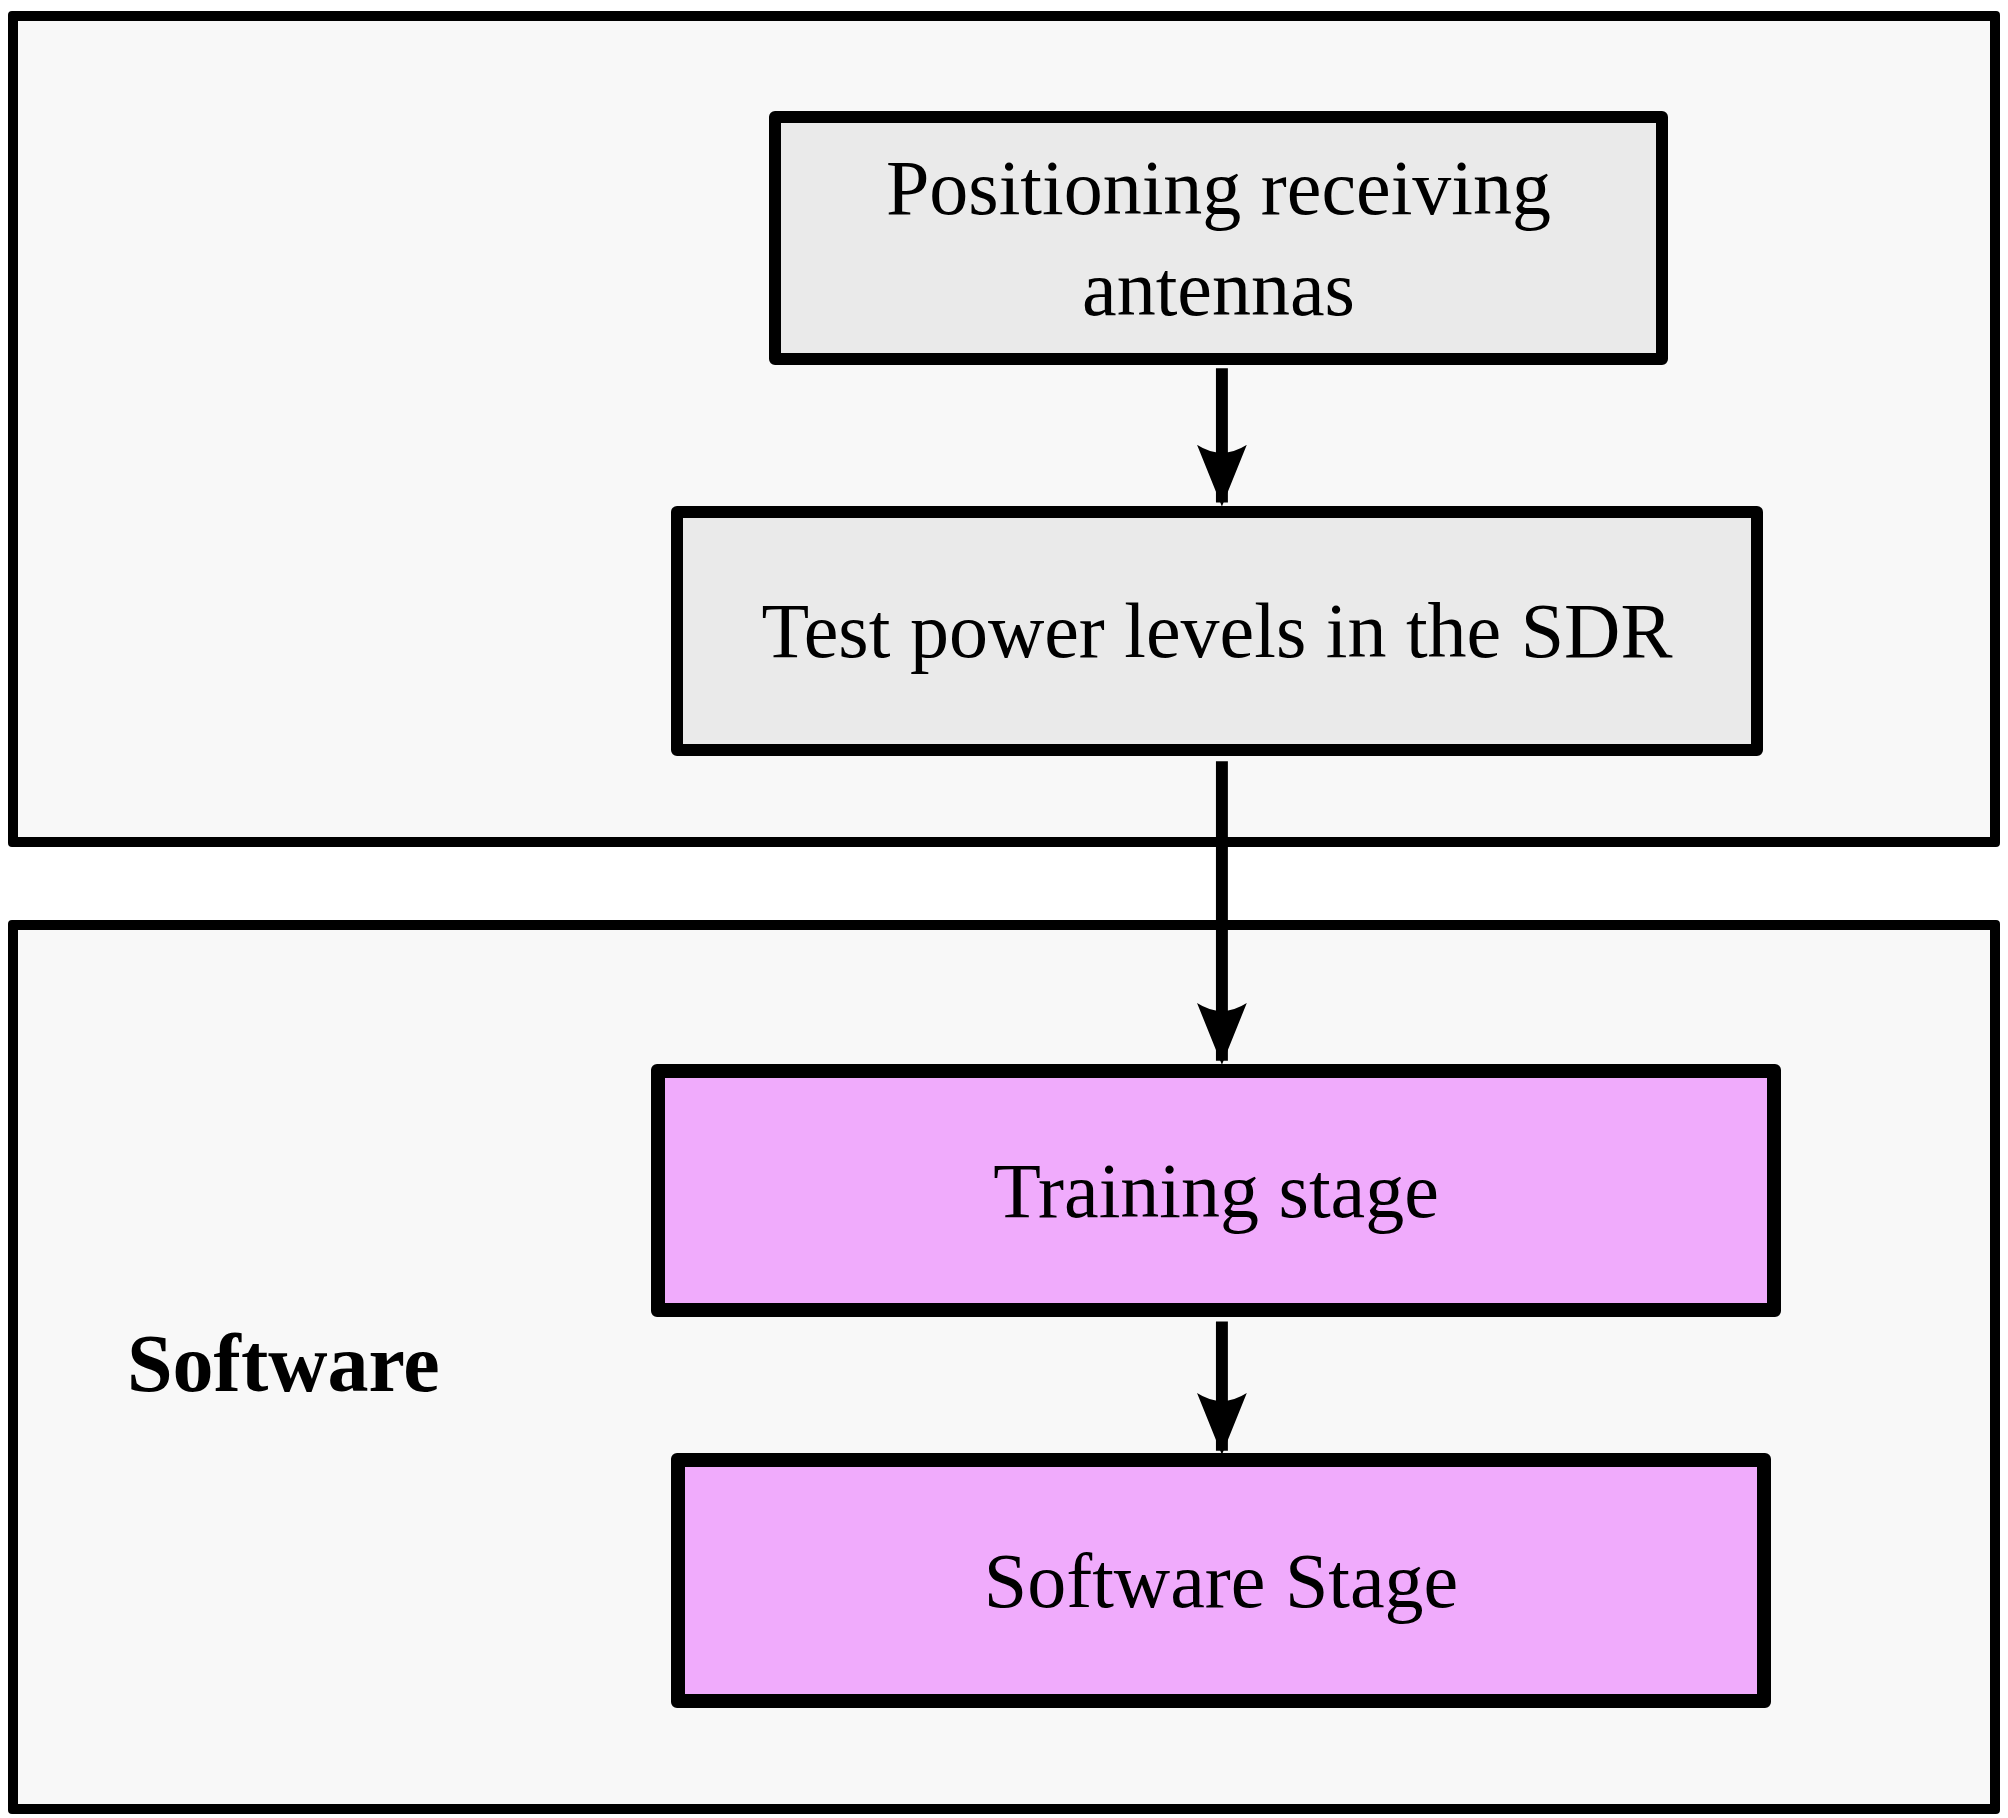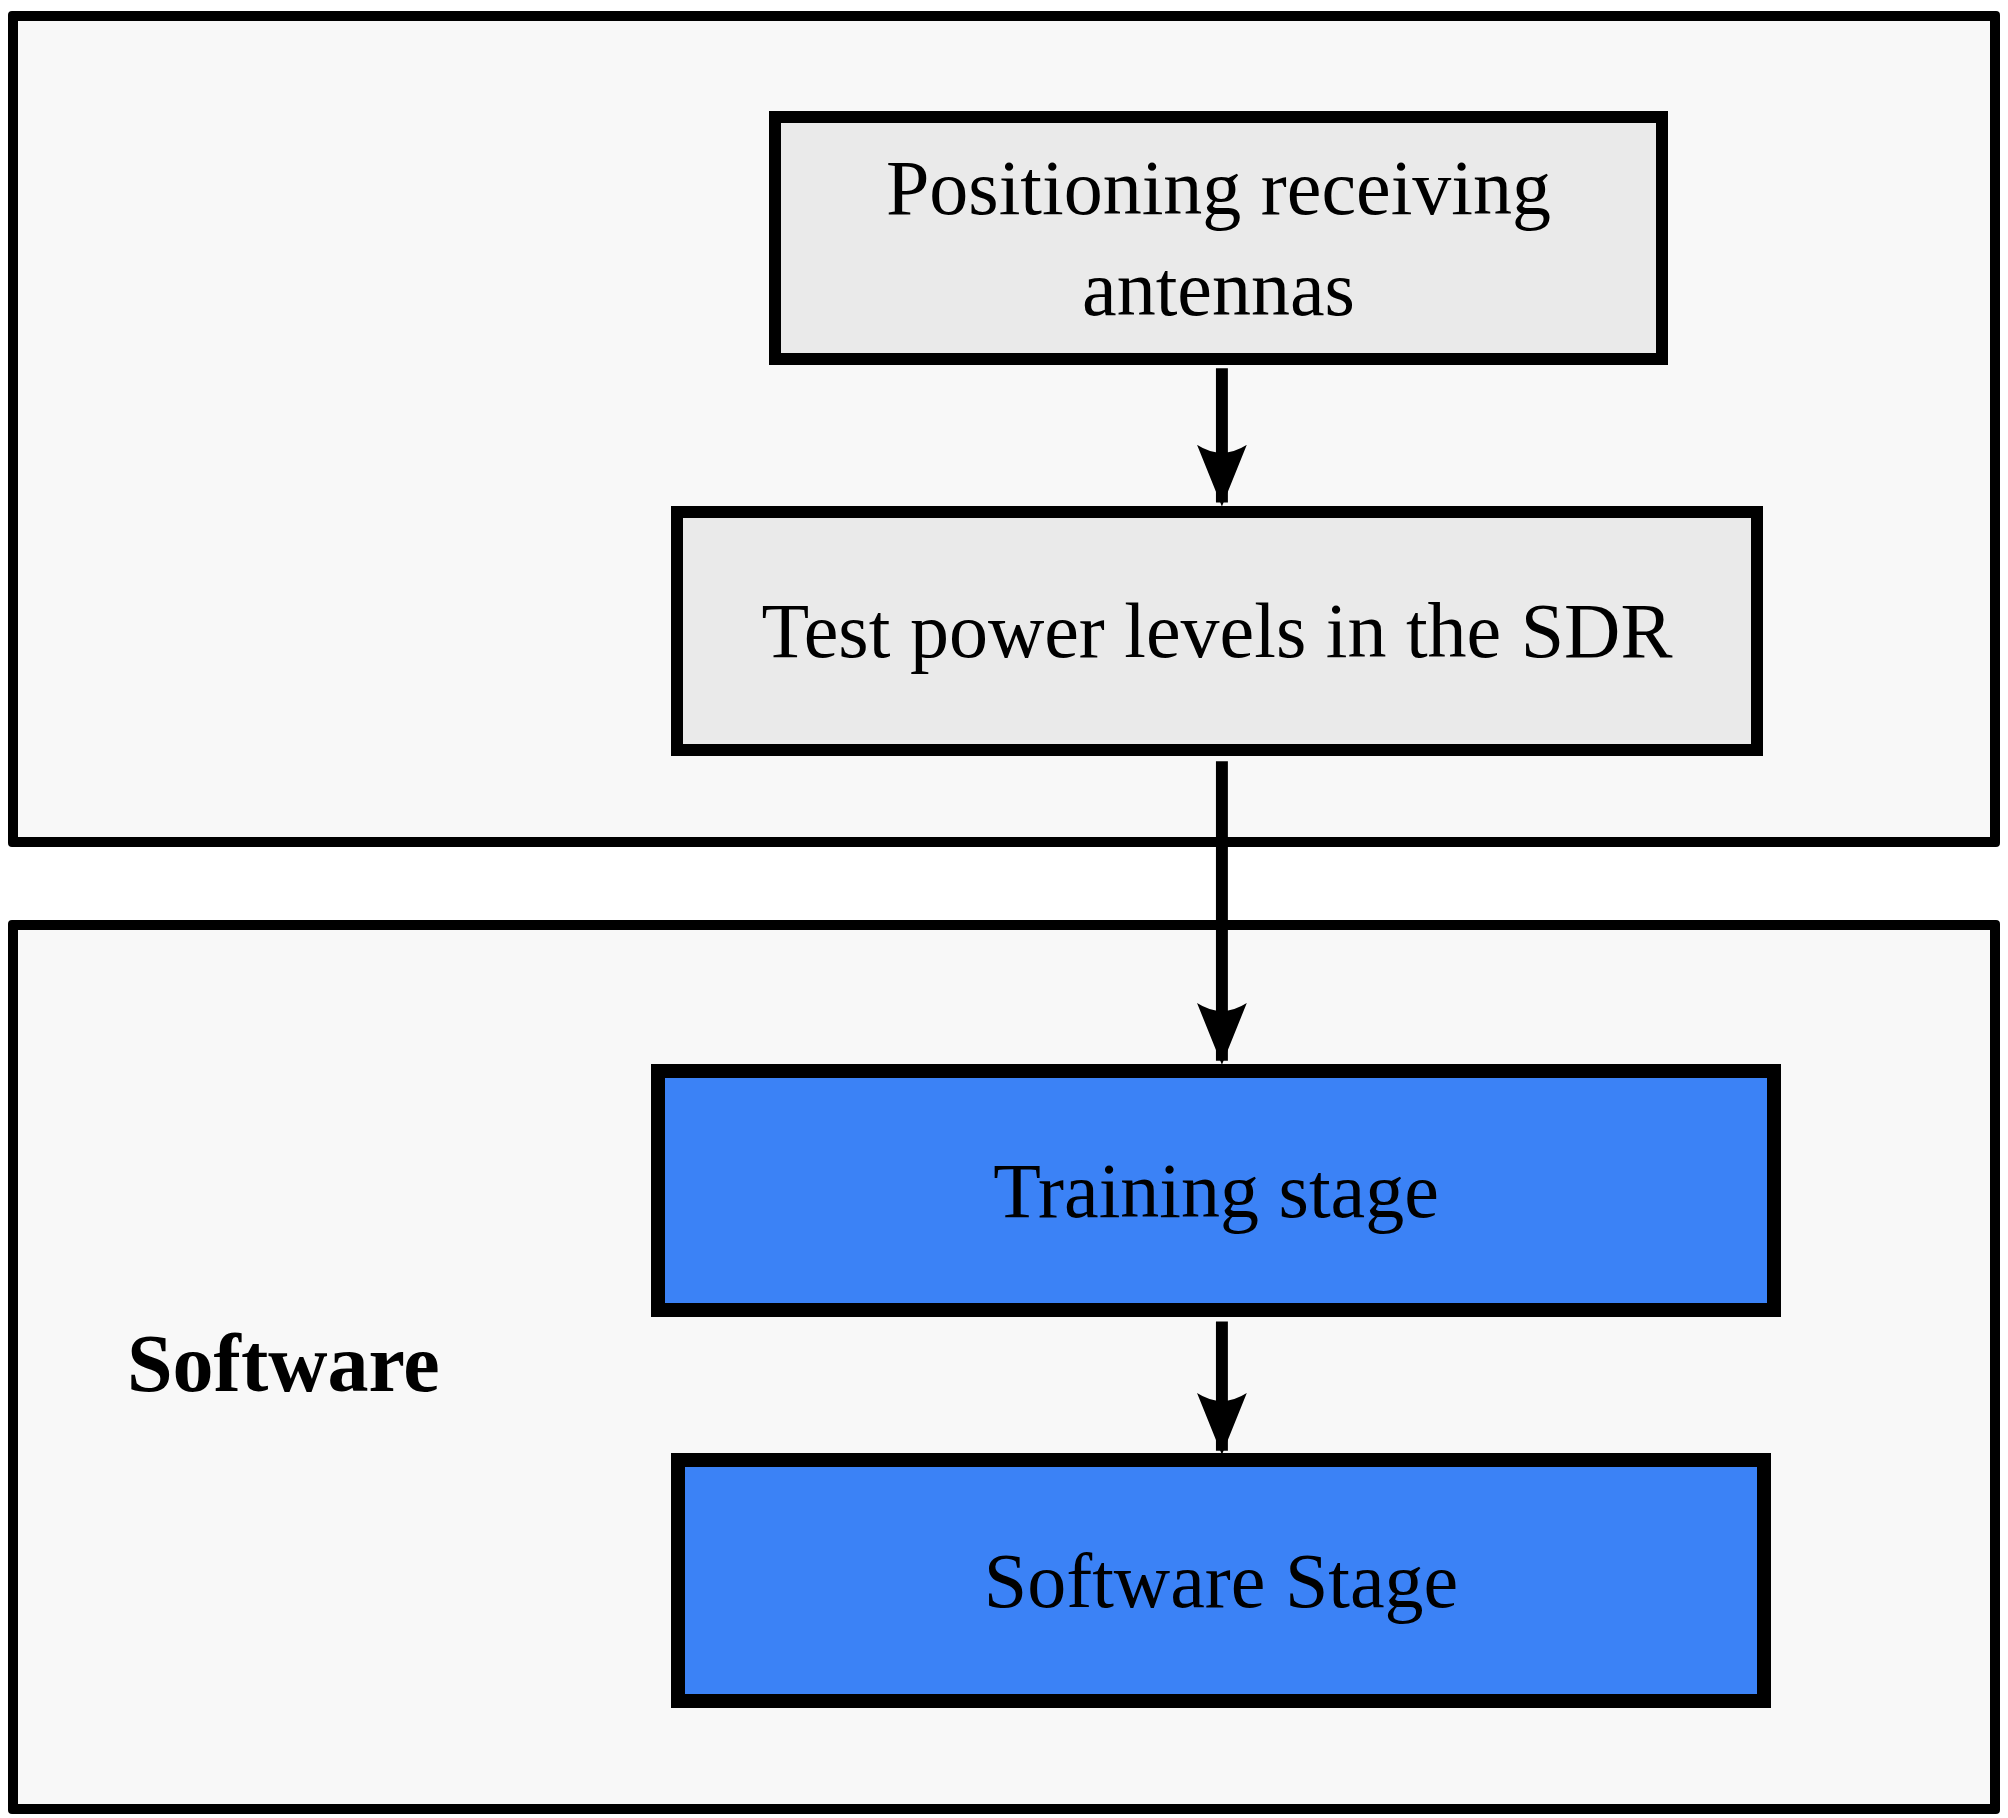--- a/index.html
+++ b/index.html
@@ -30,25 +30,25 @@
     position: absolute;
     box-sizing: border-box;
     display: flex;
     align-items: center;
     justify-content: center;
     text-align: center;
     font-size: 78px;
     line-height: 1.3;
     color: #000000;
     border: 12px solid #000000;
-    border-radius: 0;
+    border-radius: 6px;
     padding: 0 30px;
   }
   .node.gray   { background: #eaeaea; }
-  .node.salmon { background: #3b82f6; border-width: 14px; }
+  .node.salmon { background: #f0abfc; border-width: 14px; }
   #node-antennas { left: 769px;  top: 111px;  width: 899px;  height: 254px; }
   #node-sdr      { left: 671px;  top: 506px;  width: 1092px; height: 250px; }
   #node-training { left: 651px;  top: 1064px; width: 1130px; height: 253px; }
   #node-learning { left: 671px;  top: 1453px; width: 1100px; height: 255px; }
   #section-hardware { left: 8px; top: 11px;  width: 1992px; height: 836px; }
   #section-software { left: 8px; top: 920px; width: 1992px; height: 894px; }
   #label-hardware { left: 114px; top: 381px; }
   #label-software { left: 127px; top: 1323px; }
   .arrow-layer {
     position: absolute;

